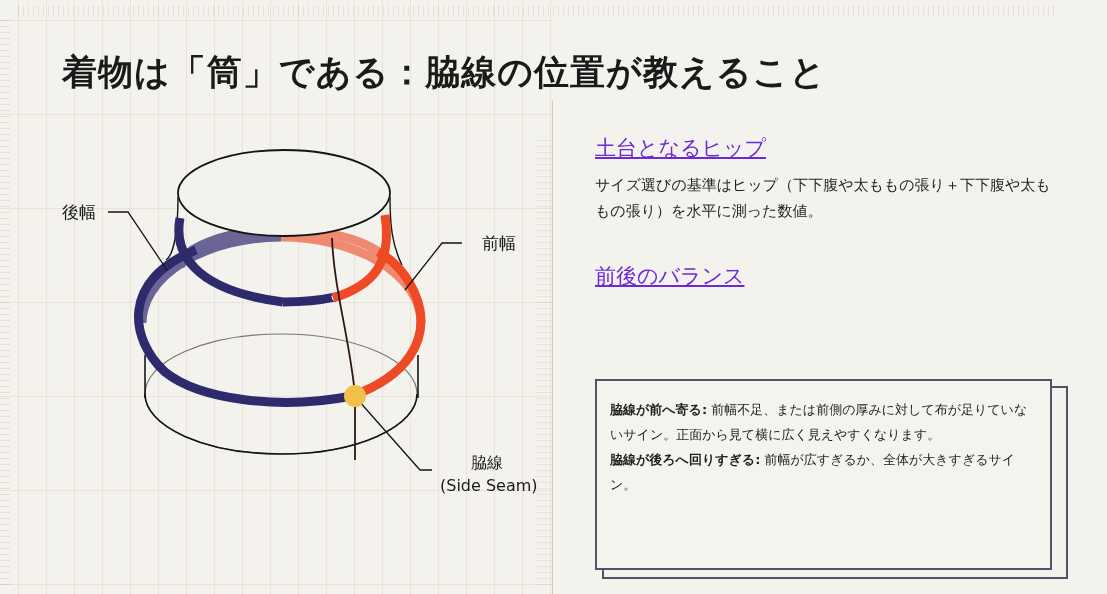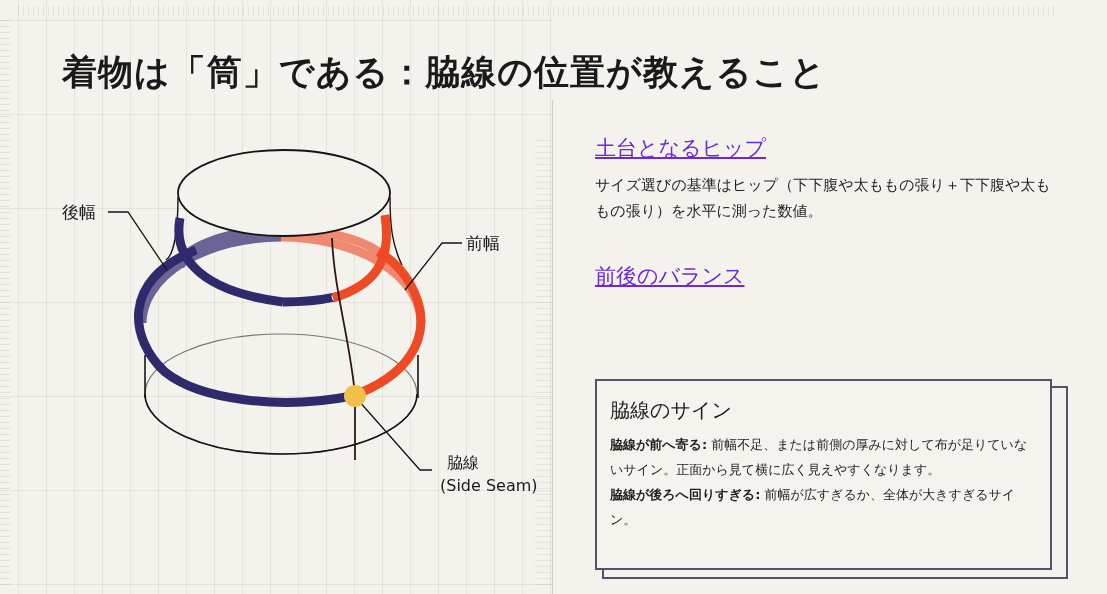--- a/index.html
+++ b/index.html
@@ -123,35 +123,34 @@
   <path d="M332 238 C334 290 350 340 355 395 L355 460" fill="none" stroke="#2a1a12" stroke-width="1.8"></path>
 
   <path d="M108 212 L128 212 L167 270" fill="none" stroke="#141414" stroke-width="1.3"></path>
   <path d="M462 243 L442 243 L405 290" fill="none" stroke="#141414" stroke-width="1.3"></path>
   <path d="M358 400 L420 470 L432 470" fill="none" stroke="#141414" stroke-width="1.3"></path>
 
   <circle cx="355" cy="396" r="11" fill="#f0c04a"></circle>
 </svg>
 
 <span class="label" style="left:62px; top:201px;">後幅</span>
-<span class="label" style="left:466px; top:232px;">前幅</span>
-<span class="label small" style="left:440px; top:452px;padding-left:7px;">脇線</span>
+<span class="label" style="left:466px; top:232px;padding-left:16px;">前幅</span>
+<span class="label small" style="left:464px; top:452px;padding-left:7px;">脇線</span>
 <span class="label small" style="left:440px; top:475px;text-align:center;">(Side Seam)</span>
 
 <div class="section" style="top:134px;">
   <h2>土台となるヒップ</h2>
   <p>サイズ選びの基準はヒップ（下下腹や太ももの張り＋下下腹や太ももの張り）を水平に測った数値。</p>
 </div>
 
 <div class="section" style="top:262px;">
   <h2>前後のバランス</h2>
 </div>
 
 <div class="callout-shadow"></div>
 <div class="callout">
-  <h3>脇線のサイン</h3>
   <p>
     <b>脇線が前へ寄る:</b><span> 前幅不足、または前側の厚みに対して布が足りていないサイン。正面から見て横に広く見えやすくなります。</span>
   </p>
   <p>
     <b>脇線が後ろへ回りすぎる:</b><span> 前幅が広すぎるか、全体が大きすぎるサイン。</span>
   </p>
 </div>
 
 </body></html>

